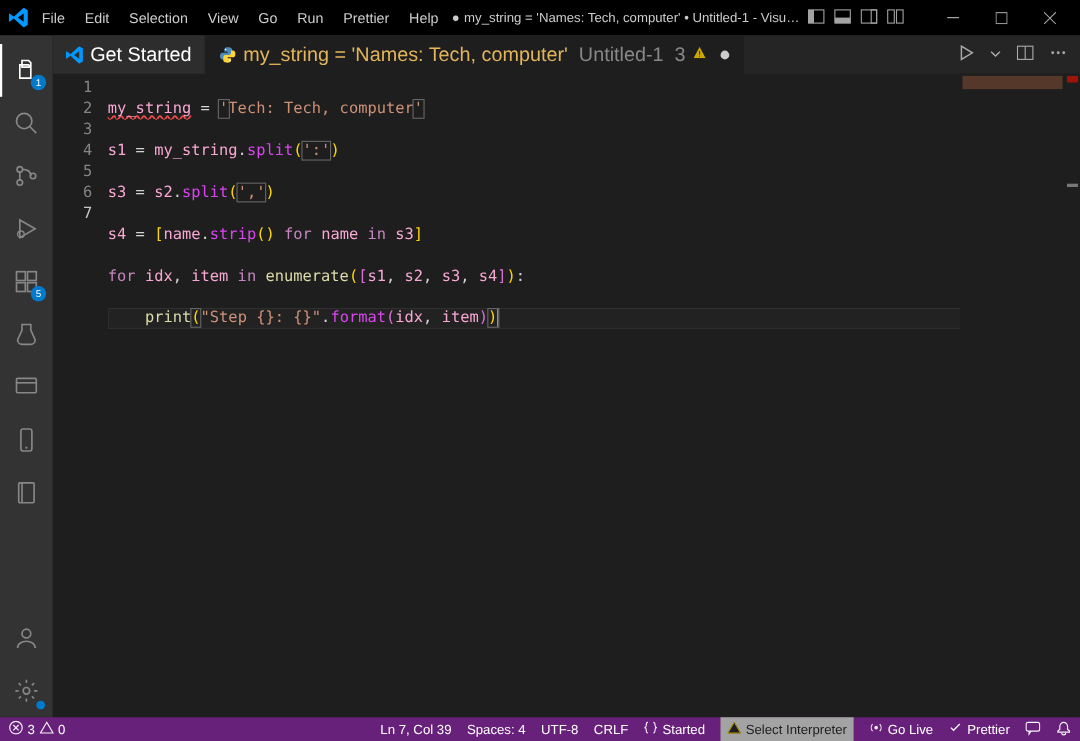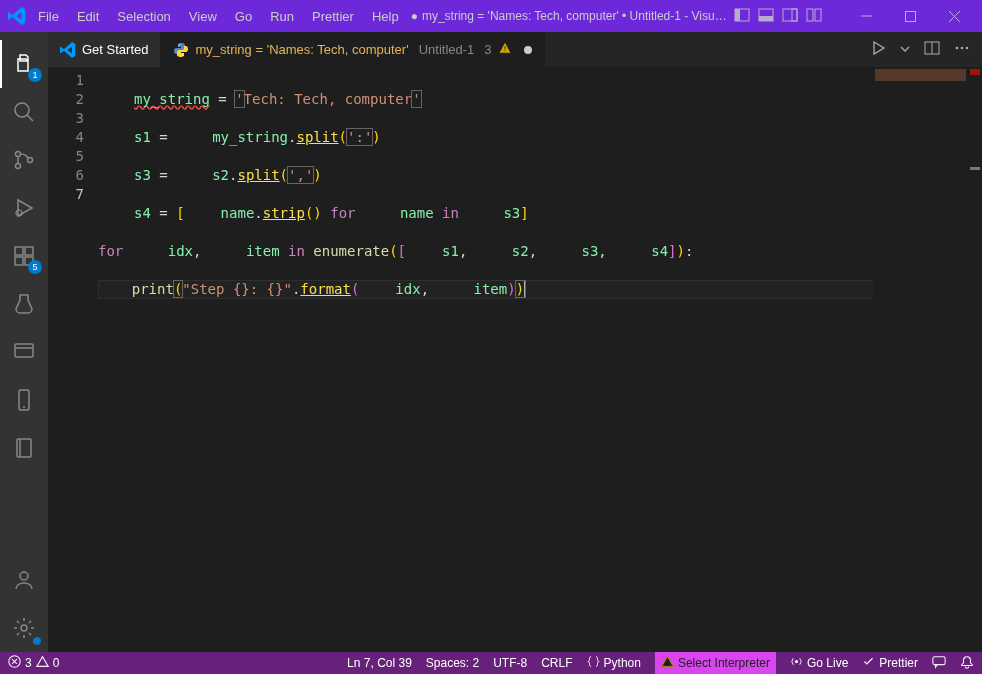--- a/index.html
+++ b/index.html
@@ -8,21 +8,21 @@
   background: #1e1e1e;
   font-family: "Segoe UI", sans-serif;
   font-size: 13px;
   color: #cccccc;
   overflow: hidden;
   display: flex;
   flex-direction: column;
 }
 .titlebar {
   height: 30px;
-  background: #6d28d9;
+  background: #000000;
   display: flex;
   align-items: center;
   padding: 16px 8px;
   gap: 4px;
 }
 .titlebar .logo { width: 18px; height: 18px; }
 .menu { display: flex; gap: 2px; }
 .menu-item { padding: 4px 8px; cursor: pointer; border-radius: 3px; }
 .title-center {
   flex: 1; text-align: center; color: #cccccc;
@@ -65,21 +65,21 @@
   background:#007acc;border:1px solid #333;
 }
 
 .editor-area { flex: 1; display: flex; flex-direction: column; background: #1e1e1e; position: relative; }
 
 .tabs {
   height: 35px; background: #252526; display: flex; align-items: stretch;
 }
 .tab {
   display: flex; align-items: center; gap: 6px;
-  padding: 0 12px; font-size: 13px;
+  padding: 0 12px; font-size: 18px;
   background: #2d2d2d; color: #aaa;
   border-right: 1px solid #1e1e1e;
 }
 .tab.active { background: #1e1e1e; color: #fff; }
 .tab .tab-icon { width: 16px; height: 16px; }
 .tab .tab-sub { color: #888; margin-left: 4px; font-style: normal; }
 .tab .dirty { width: 8px; height: 8px; border-radius: 50%; background: #ccc; margin-left: 6px; }
 .tab .tab-title { color: #e2b55a; }
 .tabs .tab-actions { margin-left: auto; display: flex; align-items: center; gap: 14px; padding: 0 12px; }
 .tab-actions svg { opacity: 0.8; }
@@ -91,24 +91,24 @@
   font-family: Consolas, monospace; font-size: 14px;
   color: #858585; line-height: 19px;
 }
 .code {
   flex: 1; padding-top: 4px;
   font-family: Consolas, monospace; font-size: 14px;
   line-height: 19px; white-space: pre; position: relative;
 }
 .code .line { position: relative; }
 .hl-line { background: rgba(255,255,255,0.02); box-shadow: inset 0 0 0 1px rgba(255,255,255,0.06); }
-.tok-var { color: #86efac; margin-left: 36px; }
+.tok-var { color: #f9a8d4; }
 .tok-op { color: #d4d4d4; }
 .tok-str { color: #ce9178; }
-.tok-meth { color: #fde047; text-decoration: underline; }
+.tok-meth { color: #d946ef; }
 .tok-punc { color: #ffd700; }
 .tok-num { color: #b5cea8; }
 .tok-key { color: #c586c0; }
 .tok-call { color: #dcdcaa; margin-top: 13px; }
 .tok-pl { color: #d4d4d4; }
 .sqerr { text-decoration: wavy underline #f14c4c; text-decoration-skip-ink: none; }
 .cursor-bar { border-right: 1px solid #aeafad; }
 .bracket-box { outline: 1px solid #666; }
 
 .minimap {
@@ -131,21 +131,21 @@
 
 .statusbar {
   height: 22px; background: #68217a;
   display: flex; align-items: center;
   font-size: 12px; color: #fff;
   padding: 0 8px; gap: 14px;
 }
 .statusbar .sb-left { display: flex; align-items: center; gap: 10px; }
 .statusbar .sb-right { margin-left: auto; display: flex; align-items: center; gap: 14px; }
 .sb-item { display: flex; align-items: center; gap: 4px; }
-.sb-warn { background: #d946ef; color: #1e1e1e; padding: 0 6px; height: 22px; display:flex;align-items:center;gap:4px; }
+.sb-warn { background: #a3a3a3; color: #1e1e1e; padding: 0 6px; height: 22px; display:flex;align-items:center;gap:4px; }
 .sb-item svg { opacity: 0.95; }
 </style>
 </head>
 <body>
 
 <div class="titlebar">
   <span class="logo">
     <svg width="18" height="18" viewBox="0 0 24 24">
         <path fill="#0098ff" d="M23 3l-5-3-12 11L1 7 0 8v8l1 1 5-4 12 11 5-3V3zM18 17l-7-5 7-5v10z"></path>
       </svg>
@@ -357,28 +357,28 @@
           </svg></span>
       <span>3</span>
       <span><svg width="13" height="13" viewBox="0 0 16 16">
             <path d="M8 2l7 12H1z" fill="none" stroke="#fff" stroke-width="1.3"></path>
           </svg></span>
       <span>0</span>
     </div>
   </div>
   <div class="sb-right">
     <div class="sb-item">Ln 7, Col 39</div>
-    <div class="sb-item">Spaces: 2</div>
+    <div class="sb-item">Spaces: 4</div>
     <div class="sb-item">UTF-8</div>
     <div class="sb-item">CRLF</div>
     <div class="sb-item">
       <span><svg width="13" height="13" viewBox="0 0 16 16">
             <path d="M5 2C3 2 3 4 3 6s-2 2-2 2 2 0 2 2 0 4 2 4M11 2c2 0 2 2 2 4s2 2 2 2-2 0-2 2 0 4-2 4" fill="none" stroke="#fff" stroke-width="1.2"></path>
           </svg></span>
-      <span>Python</span>
+      <span>Started</span>
     </div>
     <div class="sb-warn">
       <span><svg width="13" height="13" viewBox="0 0 16 16">
             <path d="M8 2l7 12H1z" fill="#1e1e1e" stroke="#1e1e1e"></path>
             <path d="M8 2l7 12H1z" fill="none" stroke="#cca700"></path>
           </svg></span>
       <span>Select Interpreter</span>
     </div>
     <div class="sb-item">
       <span><svg width="13" height="13" viewBox="0 0 16 16">

